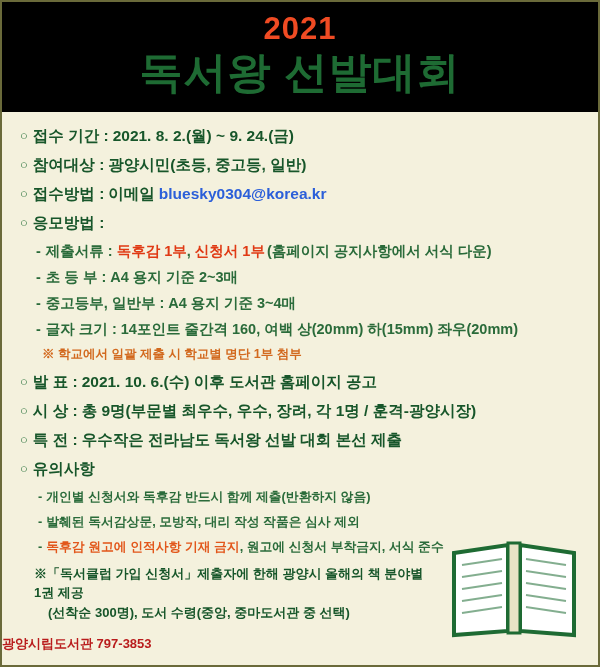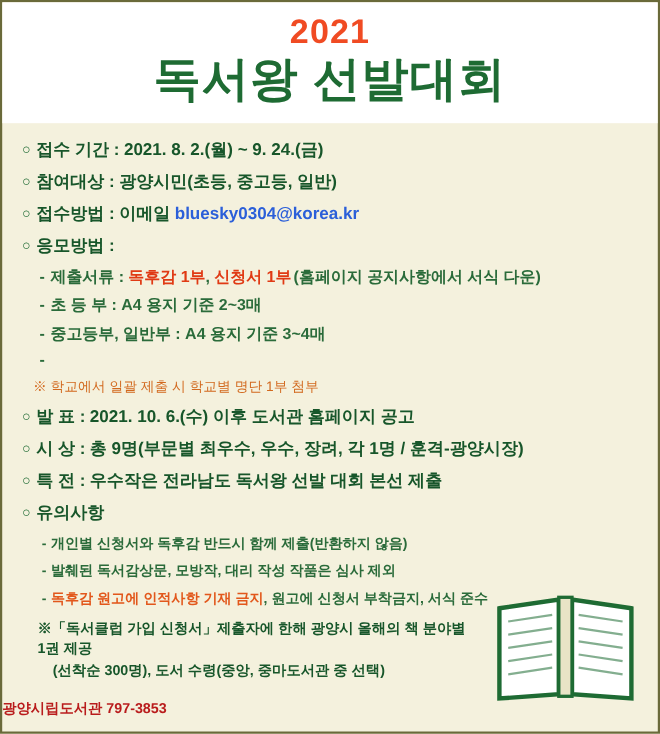--- a/index.html
+++ b/index.html
@@ -17,21 +17,21 @@
   .poster {
     position: relative;
     width: 600px;
     height: 667px;
     box-sizing: border-box;
     background: #f4f1dd;
     border: 2px solid #6a6a3a;
     overflow: hidden;
   }
   .header {
-    background: #ffffff;
+    background: #000000;
     padding: 10px 0 14px 0;
     text-align: center;
   }
   .year {
     font-size: 31px;
     font-weight: bold;
     color: #f04b23;
     letter-spacing: 1px;
     line-height: 1.1;
     margin-bottom: 2px;
@@ -89,22 +89,22 @@
   }
   .blue {
     color: #2b5fd9;
   }
   .orange {
     color: #e2571b;
   }
   .note-star {
     font-size: 12.5px;
     color: #d2691e;
-    margin: 0 0 9px 10px;
-    font-weight: normal;
+    margin: 0 0 9px 22px;
+    font-weight: bold;
   }
   .caution-title {
     font-size: 15.5px;
     color: #17562a;
     font-weight: bold;
     display: flex;
     align-items: baseline;
     margin-bottom: 9px;
   }
   .caution-item {
@@ -192,20 +192,21 @@
       <span>초  등  부 : A4 용지 기준 2~3매</span>
     </div>
 
     <div class="sub">
       <span class="dash">-</span>
       <span>중고등부, 일반부 : A4 용지 기준 3~4매</span>
     </div>
 
     <div class="sub">
       <span class="dash">-</span>
+      <span>글자 크기 : 14포인트 줄간격 160, 여백 상(20mm) 하(15mm) 좌우(20mm)</span>
     </div>
 
     <div class="note-star">※ 학교에서 일괄 제출 시 학교별 명단 1부 첨부</div>
 
     <div class="line">
       <span class="bullet">○</span>
       <span class="lbl">발          표 :</span>
       <span class="val">2021. 10. 6.(수) 이후 도서관 홈페이지 공고</span>
     </div>
 

